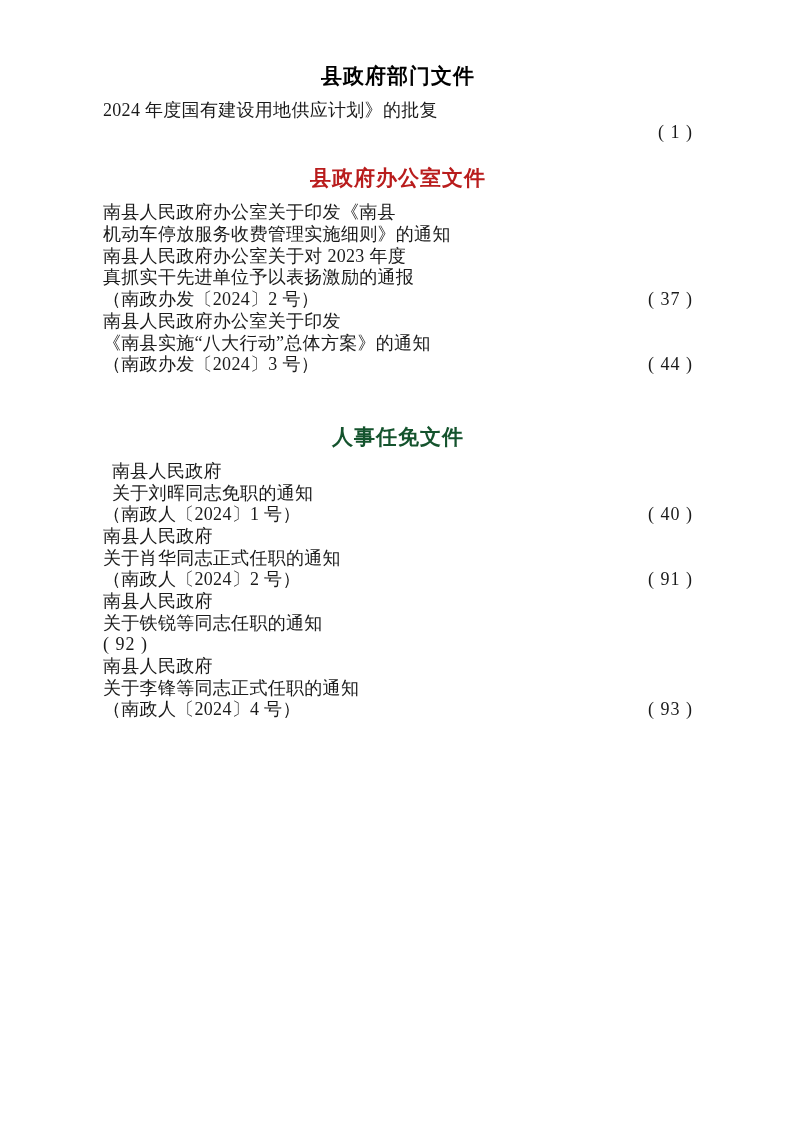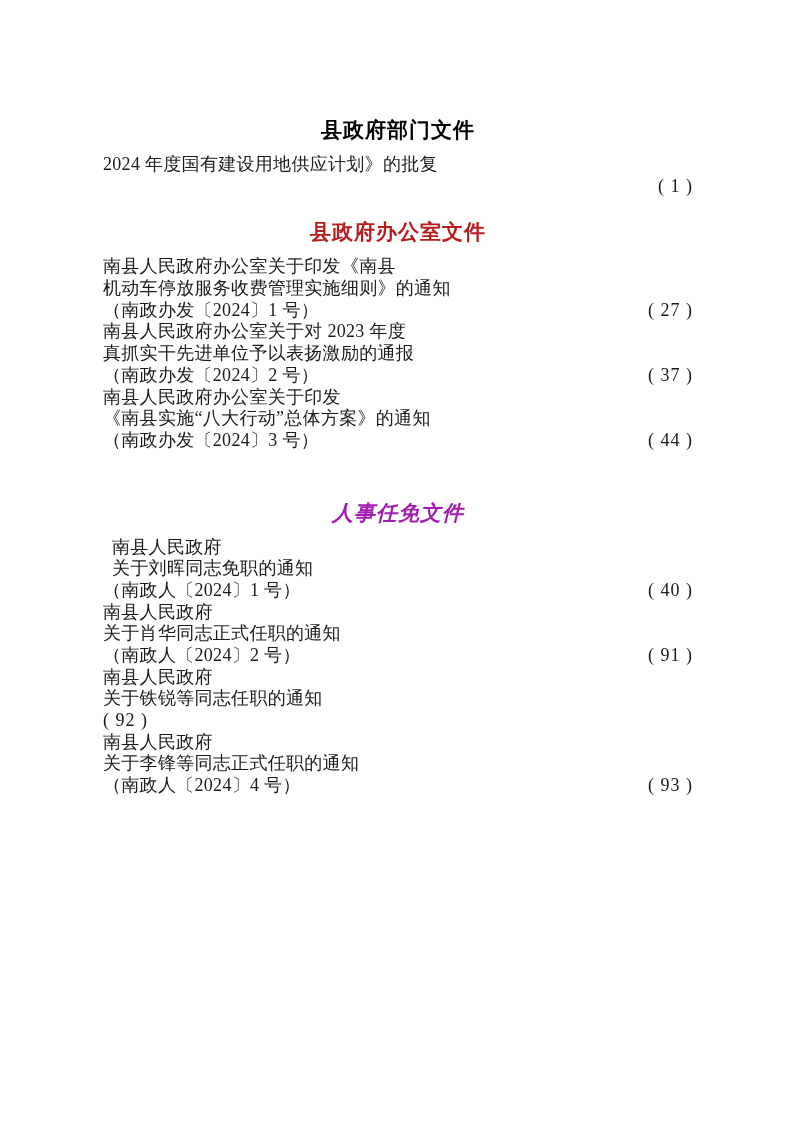--- a/index.html
+++ b/index.html
@@ -39,21 +39,21 @@
     font-size: 18px;
     line-height: 21.7px;
     height: 21.7px;
     letter-spacing: 0.3px;
     white-space: pre;
   }
   .line .txt { text-align: left; }
   .line .pg  { text-align: right; letter-spacing: 1px; }
   .line.indent .txt { padding-left: 9px; }
   
-  .section-0 { padding-top: 116px; }
+  .section-0 { padding-top: 62px; }
   .section-1 { margin-top: 21px; }
   .section-2 { margin-top: 47px; }
 </style>
 </head>
 <body>
 
 <div class="page" style="background: rgb(255, 255, 255); color: rgb(26, 26, 26);">
   <div class="content">
 
     <section class="section section-0">
@@ -62,32 +62,31 @@
           <div class="line"><span class="txt">2024 年度国有建设用地供应计划》的批复</span><span class="pg"></span></div>
           <div class="line"><span class="txt"></span><span class="pg">( 1 )</span></div>
         </div>
     </section>
 
     <section class="section section-1">
       <h2 class="section-title" style="color: #b91c1c;">县政府办公室文件</h2>
       <div class="lines">
           <div class="line"><span class="txt">南县人民政府办公室关于印发《南县</span><span class="pg"></span></div>
           <div class="line"><span class="txt">机动车停放服务收费管理实施细则》的通知</span><span class="pg"></span></div>
-          <div class="line"><span class="txt">（南政办发〔2024〕1 号）</span><span class="pg">( 27 )</span></div>
           <div class="line"><span class="txt">南县人民政府办公室关于对 2023 年度</span><span class="pg"></span></div>
           <div class="line"><span class="txt">真抓实干先进单位予以表扬激励的通报</span><span class="pg"></span></div>
           <div class="line"><span class="txt">（南政办发〔2024〕2 号）</span><span class="pg">( 37 )</span></div>
           <div class="line"><span class="txt">南县人民政府办公室关于印发</span><span class="pg"></span></div>
           <div class="line"><span class="txt">《南县实施“八大行动”总体方案》的通知</span><span class="pg"></span></div>
           <div class="line"><span class="txt">（南政办发〔2024〕3 号）</span><span class="pg">( 44 )</span></div>
         </div>
     </section>
 
     <section class="section section-2">
-      <h2 class="section-title" style="color: #a21caf; font-style: italic;">人事任免文件</h2>
+      <h2 class="section-title" style="color: #14532d;">人事任免文件</h2>
       <div class="lines">
           <div class="line indent"><span class="txt">南县人民政府</span><span class="pg"></span></div>
           <div class="line indent"><span class="txt">关于刘晖同志免职的通知</span><span class="pg"></span></div>
           <div class="line"><span class="txt">（南政人〔2024〕1 号）</span><span class="pg">( 40 )</span></div>
           <div class="line"><span class="txt">南县人民政府</span><span class="pg"></span></div>
           <div class="line"><span class="txt">关于肖华同志正式任职的通知</span><span class="pg"></span></div>
           <div class="line"><span class="txt">（南政人〔2024〕2 号）</span><span class="pg">( 91 )</span></div>
           <div class="line"><span class="txt">南县人民政府</span><span class="pg"></span></div>
           <div class="line"><span class="txt">关于铁锐等同志任职的通知</span><span class="pg"></span></div>
           <div class="line"><span class="pg">( 92 )</span></div>

